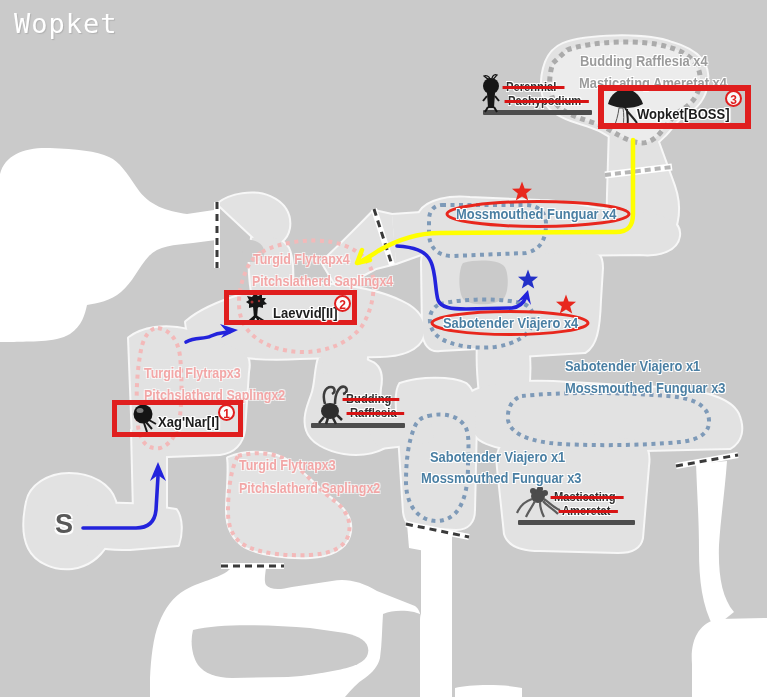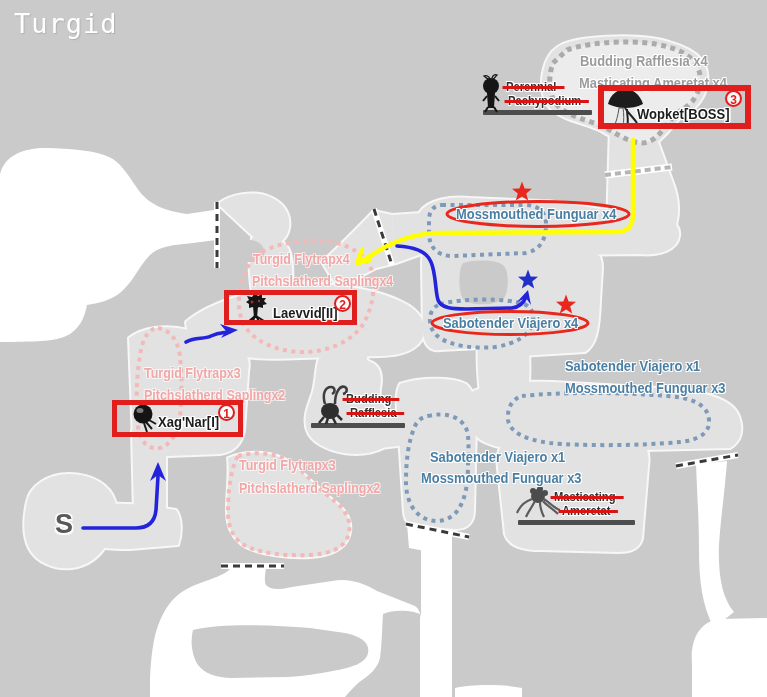--- a/index.html
+++ b/index.html
@@ -200,21 +200,21 @@
   </g>
   <g transform="translate(516,486)">
     <circle cx="22" cy="10" r="7" fill="#4c4c4c"></circle>
     <circle cx="17" cy="5" r="3" fill="#4c4c4c"></circle>
     <circle cx="24" cy="3" r="3" fill="#4c4c4c"></circle>
     <circle cx="29" cy="7" r="3" fill="#4c4c4c"></circle>
     <path d="M16,13 C10,15 4,20 1,27 M19,15 C16,21 12,26 10,31 M24,16 C24,22 26,27 28,31 M28,13 C34,17 38,22 44,24 M27,15 C30,19 36,22 42,28" stroke="#5c5c5c" stroke-width="2.2" fill="none"></path>
   </g>
 </svg>
 
-<div class="title">Turgid</div>
+<div class="title">Wopket</div>
 
 <div class="smark" style="left:55px;top:511px;">S</div>
 
 <div class="lbl graylbl" style="left:580px;top:53px;">Budding Rafflesia x4</div>
 <div class="lbl graylbl" style="left:579px;top:75px;">Masticating Ameretat x4</div>
 
 <div class="lbl strike" style="left:506px;top:80px;">Perennial</div>
 <div class="lbl strike" style="left:508px;top:94px;">Pachypodium</div>
 <div class="lbl strike" style="left:346px;top:392px;">Budding</div>
 <div class="lbl strike" style="left:350px;top:406px;">Rafflesia</div>

